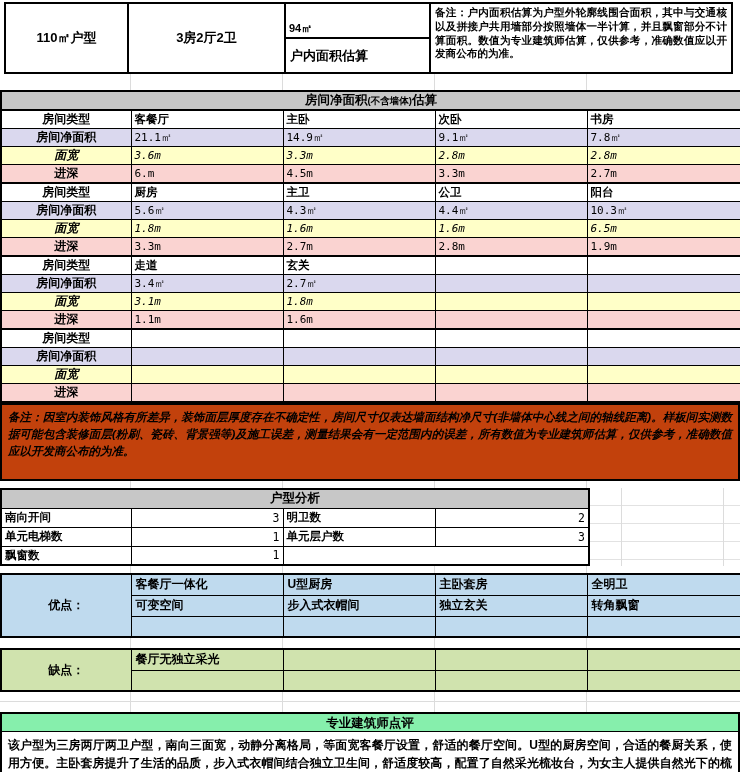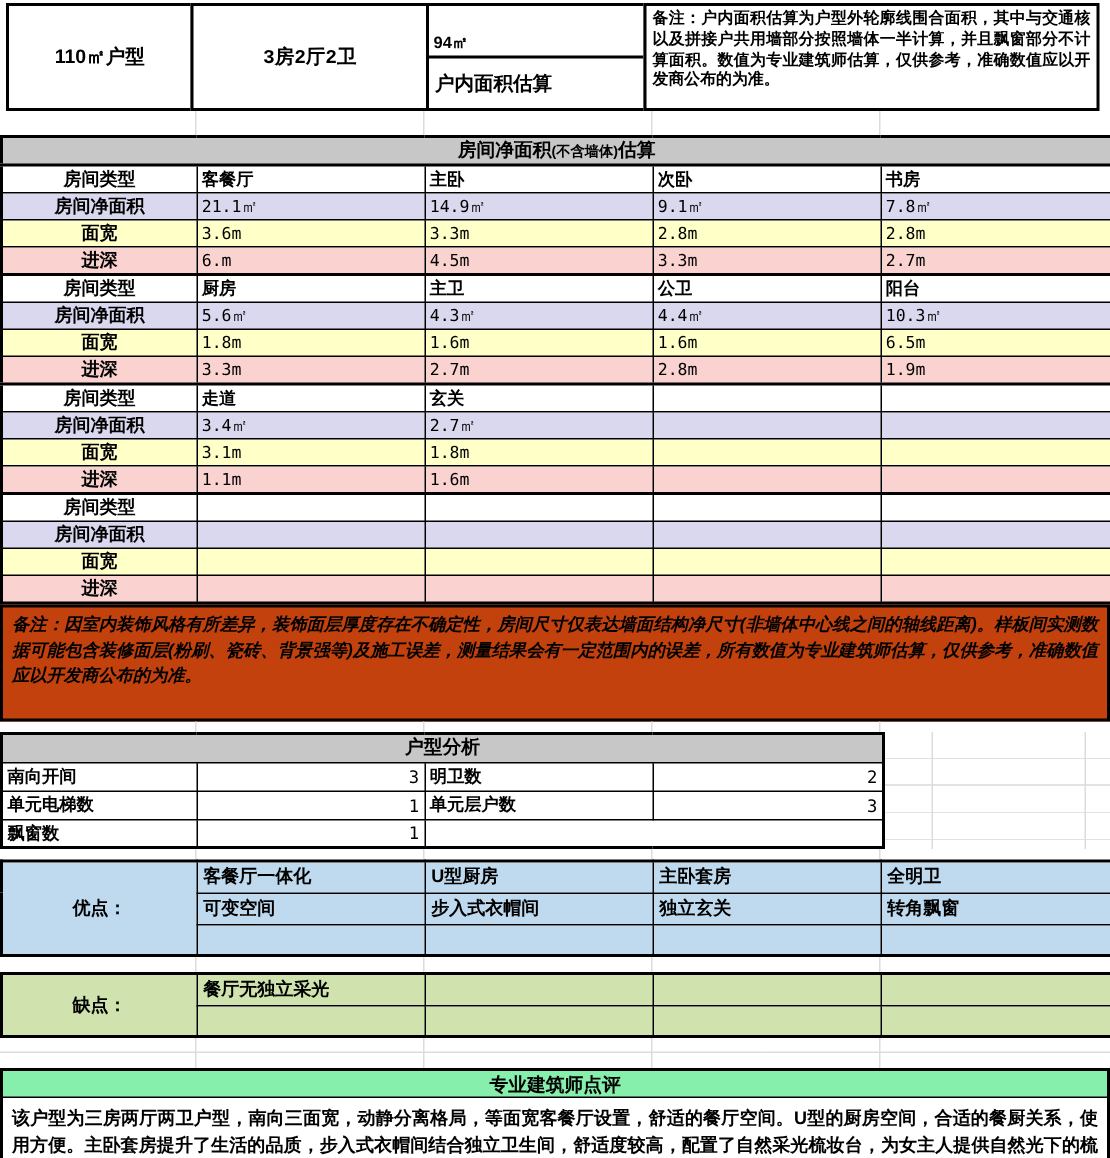--- a/index.html
+++ b/index.html
@@ -11,21 +11,21 @@
   }
   .page { width:740px; position:relative; padding-top:2px; }
 
   
   .top-header { display:flex; margin-left:4px; width:731px; height:72px; }
   .th-cell { border:2px solid #000; background:#fff; }
   .th-cell + .th-cell { border-left-width:2px; margin-left:-2px; }
   .th-c1 { width:125px; display:flex; align-items:center; justify-content:center;
            font-size:13px; font-weight:700; }
   .th-c2 { width:159px; display:flex; align-items:center; justify-content:center;
-           font-size:13px; font-weight:700;font-family:Liberation Mono, monospace; }
+           font-size:13px; font-weight:700; }
   .th-c3 { width:147px; display:flex; flex-direction:column; }
   .th-area-val { height:19px; border-bottom:2px solid #000; font-size:11px;
                  font-weight:600; padding:1px 3px;margin-top:16px; }
   .th-area-label { flex:1; display:flex; align-items:center; padding:0 4px;
                    font-size:13px; font-weight:700; }
   .th-c4 { width:304px; font-size:10.6px; line-height:13.8px; font-weight:600;
            padding:2px 4px; text-align:justify; }
 
   
   .gap { width:740px; background-repeat:no-repeat;
@@ -55,21 +55,21 @@
   .sect .small { font-size:9.5px; }
 
   
   table.main { width:740px; border:2px solid #000; }
   table.main td { border:1px solid #000; height:16px; padding:0 3px; white-space:nowrap; }
   table.main td.lbl { text-align:center; font-weight:700; font-size:12px; padding:0; }
   table.main td.dc  { font-family:"DejaVu Sans Mono",monospace; font-size:11px; }
   table.main td.tc  { font-size:11.5px; font-weight:600; }
   tr.rt  td { background:#fff; border-top:2px solid #000; }
   tr.ra  td { background:#dad8ee; }
-  tr.rw  td { background:#ffffc8; }
+  tr.rw  td { background:#ffffc8;font-style:italic; }
   tr.rd  td { background:#fad3d1; }
 
   
   .notebox { width:740px; min-height:78px; border:2px solid #000; background:#c2410c;
              padding:4px 6px; font-size:11.5px; line-height:17.2px; font-weight:600;
              text-align:justify;font-style:italic; }
 
   
   .analysis-row { display:flex; }
   table.analysis { width:588px; border:2px solid #000; }

